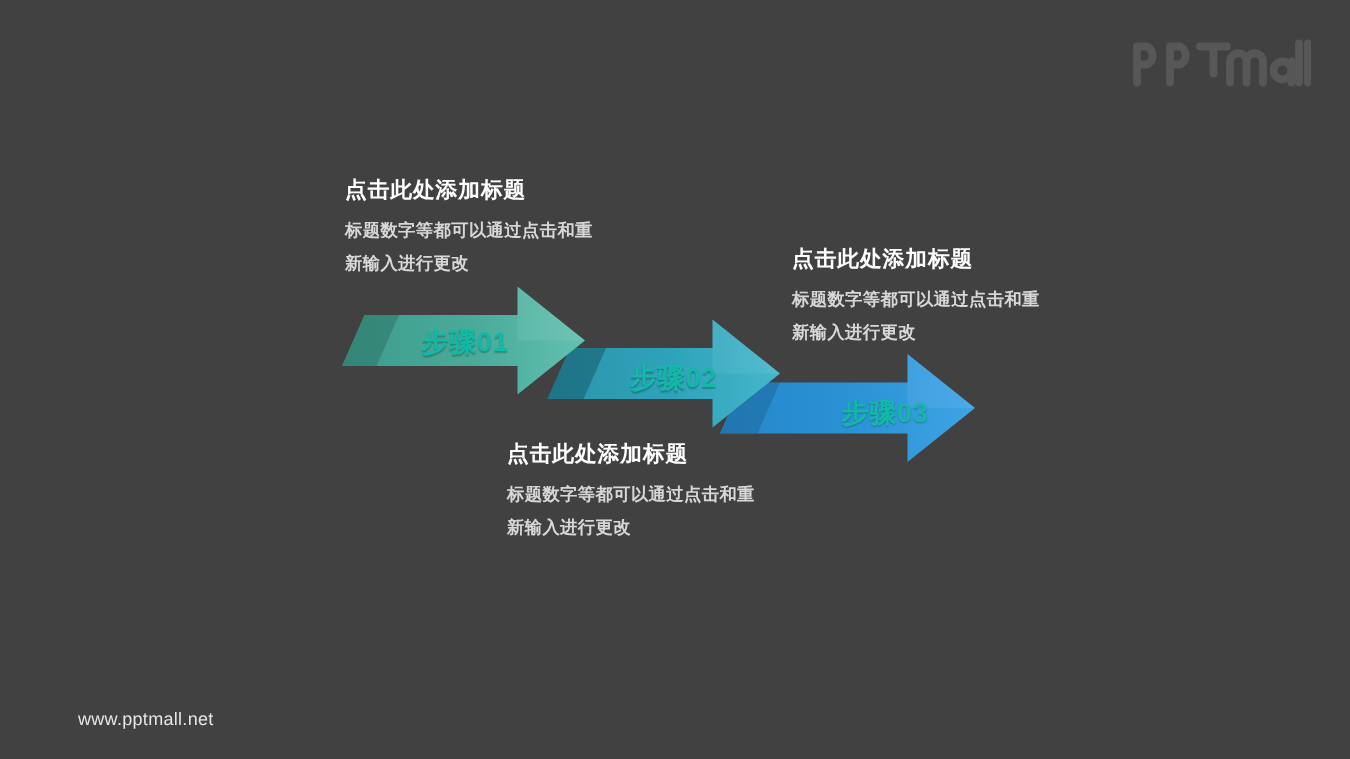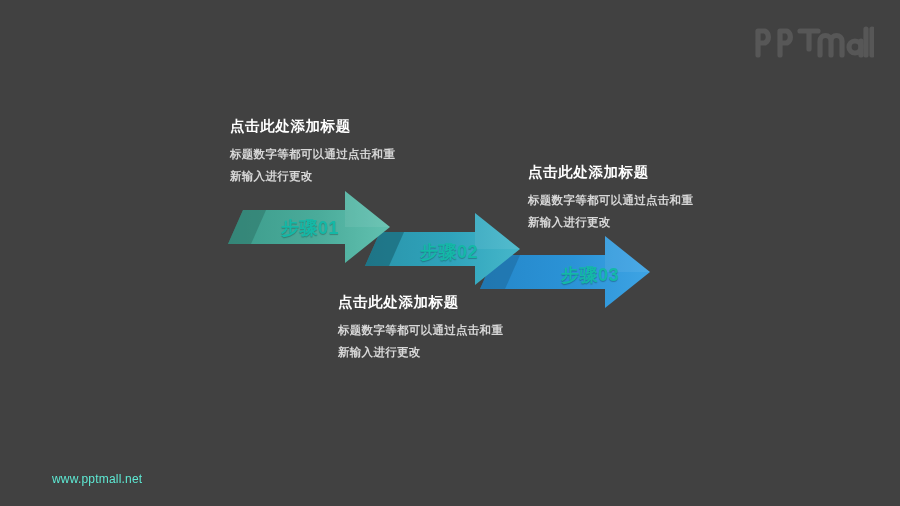--- a/index.html
+++ b/index.html
@@ -25,21 +25,21 @@
     height: 36px;
   }
   #logo svg { display: block; }
 
   
   #watermark {
     position: absolute;
     left: 52px;
     bottom: 20px;
     font-size: 12px;
-    color: #5eead4;
+    color: #e5e5e5;
     letter-spacing: 0.2px;
     font-family: "Liberation Sans", sans-serif;
   }
 
   
   #arrows {
     position: absolute;
     left: 0;
     top: 0;
     width: 900px;

